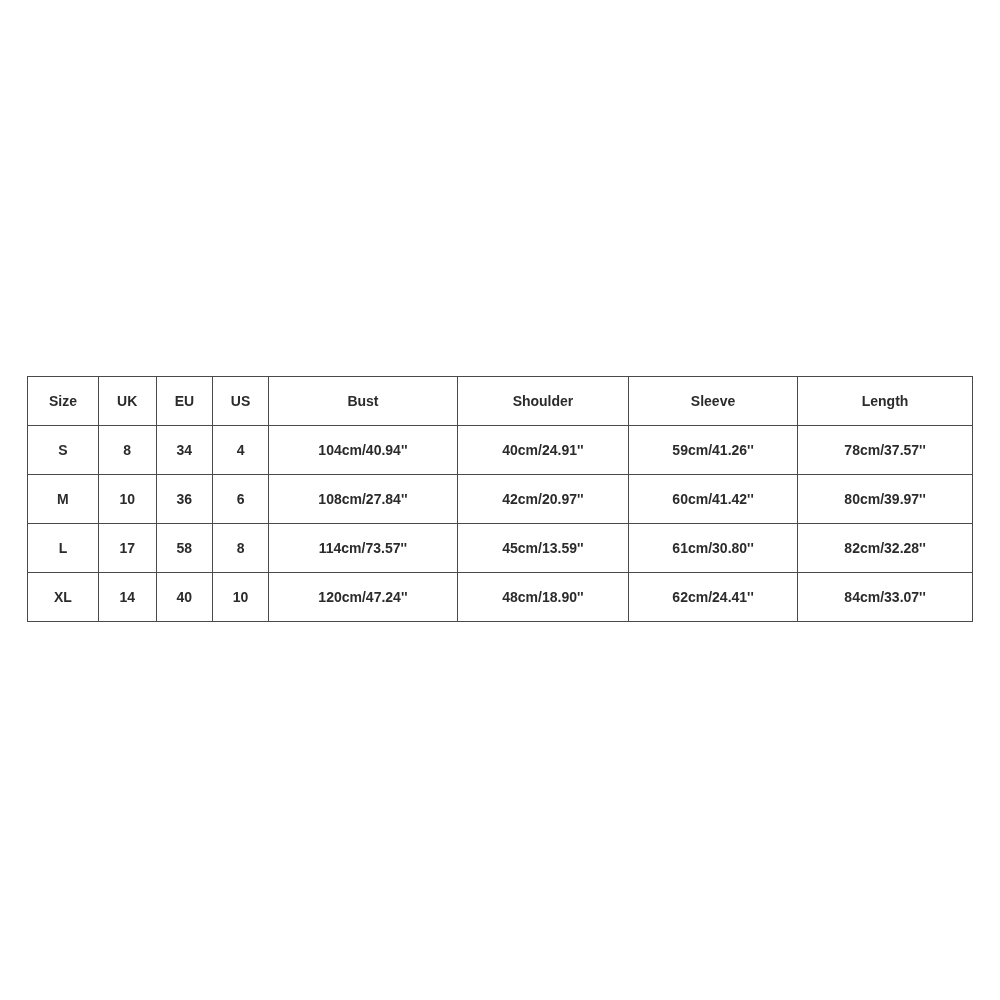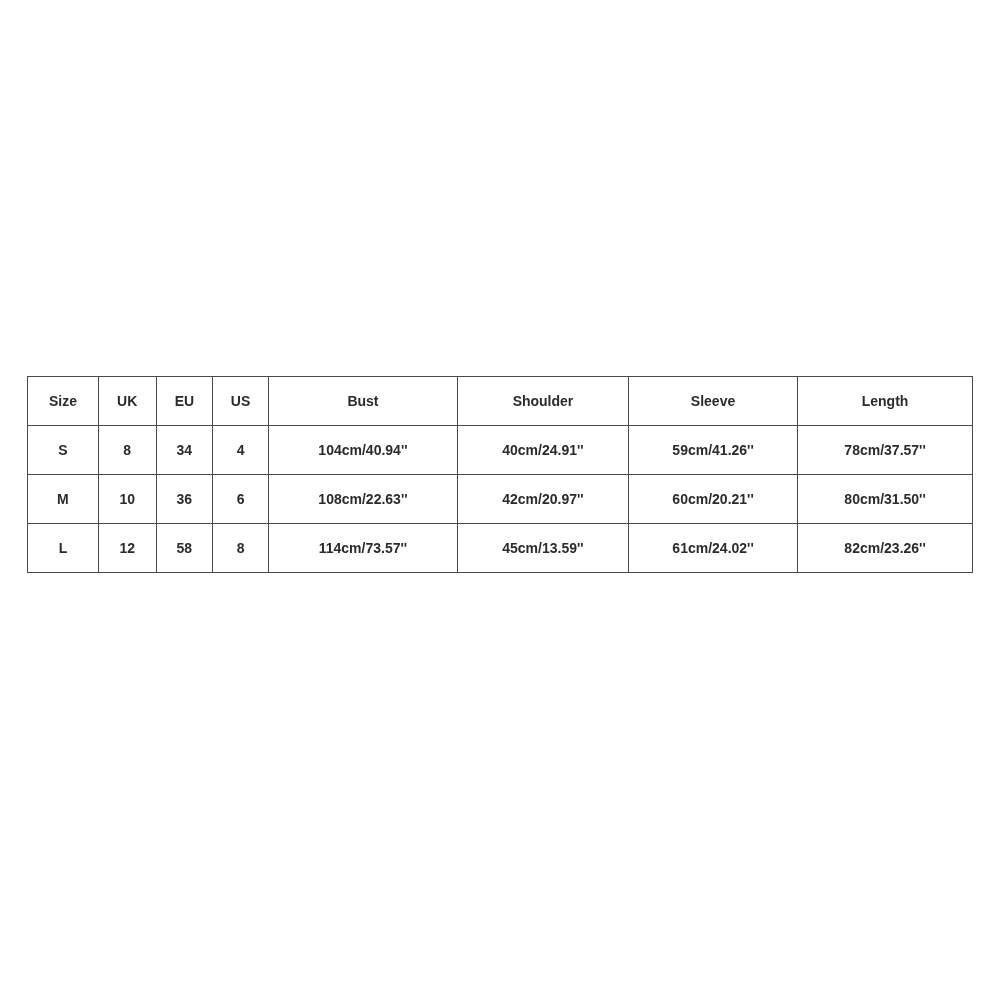--- a/index.html
+++ b/index.html
@@ -84,30 +84,40 @@
         <td>104cm/40.94''</td>
         <td>40cm/24.91''</td>
         <td>59cm/41.26''</td>
         <td>78cm/37.57''</td>
       </tr>
       <tr>
         <td>M</td>
         <td>10</td>
         <td>36</td>
         <td>6</td>
-        <td>108cm/22.63''</td>
+        <td>108cm/27.84''</td>
         <td>42cm/20.97''</td>
-        <td>60cm/20.21''</td>
-        <td>80cm/31.50''</td>
+        <td>60cm/41.42''</td>
+        <td>80cm/39.97''</td>
       </tr>
       <tr>
         <td>L</td>
-        <td>12</td>
+        <td>17</td>
         <td>58</td>
         <td>8</td>
         <td>114cm/73.57''</td>
         <td>45cm/13.59''</td>
-        <td>61cm/24.02''</td>
-        <td>82cm/23.26''</td>
+        <td>61cm/30.80''</td>
+        <td>82cm/32.28''</td>
+      </tr>
+      <tr>
+        <td>XL</td>
+        <td>14</td>
+        <td>40</td>
+        <td>10</td>
+        <td>120cm/47.24''</td>
+        <td>48cm/18.90''</td>
+        <td>62cm/24.41''</td>
+        <td>84cm/33.07''</td>
       </tr>
     </tbody>
   </table>
 </div>
 
 </body></html>

